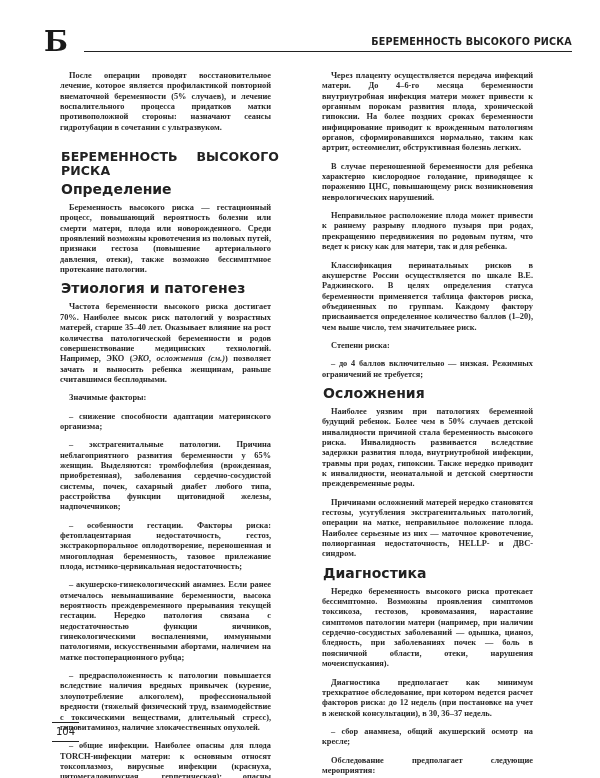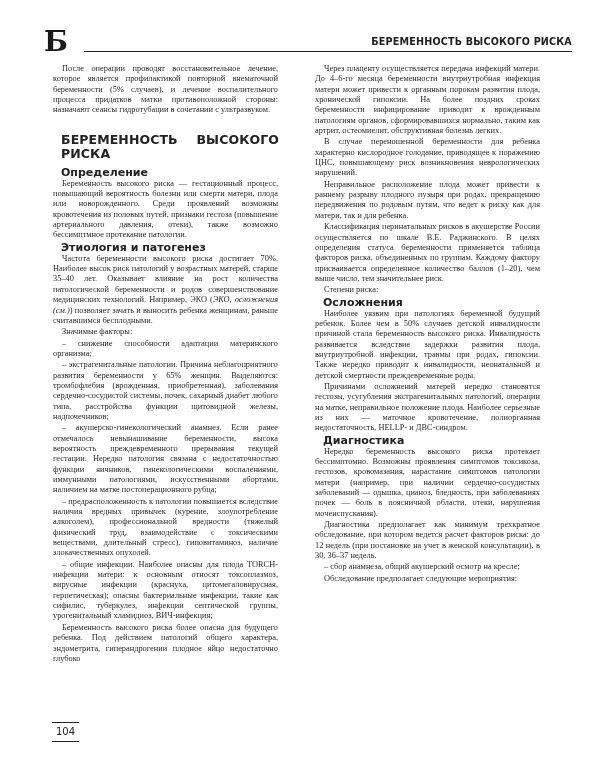--- a/index.html
+++ b/index.html
@@ -8,25 +8,25 @@
   .letter { position: absolute; left: 44px; top: 28px; font-family: "DejaVu Serif", serif;
             font-weight: bold; font-size: 28px; color: #1a1a1a; line-height: 1; }
   .running-head { position: absolute; left: 84px; right: 28px; top: 37px; height: 14px;
                   border-bottom: 1.5px solid #222; text-align: right;
                   font-family: "DejaVu Sans", sans-serif; font-weight: bold; font-size: 9.6px;
                   letter-spacing: 0.2px; color: #1f1f1f; line-height: 10px; }
   .col { position: absolute; top: 63px; width: 227px; font-size: 8.35px; line-height: 10.35px;
          text-align: justify; hyphens: manual; }
   .col-left { left: 52px; }
   .col-right { left: 314px; }
-  p { margin: 1px; text-indent: 9px; }
+  p { margin: 8px; text-indent: 9px; font-weight: bold; }
   p.noind { text-indent: 0; }
   .h1 { font-family: "DejaVu Sans", sans-serif; font-weight: bold; font-size: 12.5px;
         line-height: 14px; color: #222; margin: 17px 0 6px 9px; letter-spacing: 0.1px; }
-  .h2 { font-family: "DejaVu Sans", sans-serif; font-weight: bold; font-size: 11px;
+  .h2 { font-family: "DejaVu Sans", sans-serif; font-weight: bold; font-size: 14px;
         line-height: 11px; color: #222; margin: 2px 0 1px 9px; }
   .h2.gap { margin-top: 0; }
   .it { font-style: italic; }
   .pagenum { position: absolute; left: 52px; top: 722px; width: 27px; text-align: center;
              font-family: "DejaVu Sans", sans-serif; font-size: 10px; color: #222;
              border-top: 1px solid #222; border-bottom: 1px solid #222; padding: 3px 0 4px 0; }
 </style>
 </head>
 <body>
 
@@ -39,32 +39,34 @@
   <div class="h1">БЕРЕМЕННОСТЬ ВЫСОКОГО РИСКА</div>
 
   <div class="h2">Определение</div>
   <p>Беременность высокого риска — гестационный процесс, повышающий вероятность болезни или смерти матери, плода или новорожденного. Среди проявлений возможны кровотечения из половых путей, признаки гестоза (повышение артериального давления, отеки), также возможно бессимптмное протекание патологии.</p>
 
   <div class="h2 gap">Этиология и патогенез</div>
   <p><span>Частота беременности высокого риска достигает 70%. Наиболее высок риск патологий у возрастных матерей, старше 35–40 лет. Оказывает влияние на рост количества патологической беременности и родов совершенствование медицинских технологий. Например, ЭКО (</span><span class="it">ЭКО, осложнения (см.)</span><span>) позволяет зачать и выносить ребенка женщинам, раньше считавшимся бесплодными.</span></p>
   <p>Значимые факторы:</p>
   <p>– снижение способности адаптации материнского организма;</p>
   <p>– экстрагенитальные патологии. Причина неблагоприятного развития беременности у 65% женщин. Выделяются: тромбофлебия (врожденная, приобретенная), заболевания сердечно-сосудистой системы, почек, сахарный диабет любого типа, расстройства функции щитовидной железы, надпочечников;</p>
+  <p>– особенности гестации. Факторы риска: фетоплацентарная недостаточность, гестоз, экстракорпоральное оплодотворение, переношенная и многоплодная беременность, тазовое прилежание плода, истмико-цервикальная недостаточность;</p>
   <p>– акушерско-гинекологический анамнез. Если ранее отмечалось невынашивание беременности, высока вероятность преждевременного прерывания текущей гестации. Нередко патология связана с недостаточностью функции яичников, гинекологическими воспалениями, иммунными патологиями, искусственными абортами, наличием на матке постоперационного рубца;</p>
   <p>– предрасположенность к патологии повышается вследствие наличия вредных привычек (курение, злоупотребление алкоголем), профессиональной вредности (тяжелый физический труд, взаимодействие с токсическими веществами, длительный стресс), гиповитаминоз, наличие злокачественных опухолей.</p>
   <p>– общие инфекции. Наиболее опасны для плода TORCH-инфекции матери: к основным относят токсоплазмоз, вирусные инфекции (краснуха, цитомегаловирусная, герпетическая); опасны бактериальные инфекции, такие как сифилис, туберкулез, инфекции септической группы, урогенитальный хламидиоз, ВИЧ-инфекция;</p>
   <p>Беременность высокого риска более опасна для будущего ребенка. Под действием патологий общего характера, эндометрита, гиперандрогении плодное яйцо недостаточно глубоко</p>
 </div>
 
 <div class="col col-right">
   <p>Через плаценту осуществляется передача инфекций матери. До 4–6-го месяца беременности внутриутробная инфекция матери может привести к органным порокам развития плода, хронической гипоксии. На более поздних сроках беременности инфицирование приводит к врожденным патологиям органов, сформировавшихся нормально, таким как артрит, остеомиелит, обструктивная болезнь легких.</p>
   <p>В случае переношенной беременности для ребенка характерно кислородное голодание, приводящее к поражению ЦНС, повышающему риск возникновения неврологических нарушений.</p>
   <p>Неправильное расположение плода может привести к раннему разрыву плодного пузыря при родах, прекращению передвижения по родовым путям, что ведет к риску как для матери, так и для ребенка.</p>
   <p>Классификация перинатальных рисков в акушерстве России осуществляется по шкале В.Е. Раджинского. В целях определения статуса беременности применяется таблица факторов риска, объединенных по группам. Каждому фактору присваивается определенное количество баллов (1–20), чем выше число, тем значительнее риск.</p>
   <p>Степени риска:</p>
+  <p>– до 4 баллов включительно — низкая. Режимных ограничений не требуется;</p>
 
   <div class="h2 gap">Осложнения</div>
   <p>Наиболее уязвим при патологиях беременной будущий ребенок. Более чем в 50% случаев детской инвалидности причиной стала беременность высокого риска. Инвалидность развивается вследствие задержки развития плода, внутриутробной инфекции, травмы при родах, гипоксии. Также нередко приводит к инвалидности, неонатальной и детской смертности преждевременные роды.</p>
   <p>Причинами осложнений матерей нередко становятся гестозы, усугубления экстрагенитальных патологий, операции на матке, неправильное положение плода. Наиболее серьезные из них — маточное кровотечение, полиорганная недостаточность, HELLP- и ДВС-синдром.</p>
 
   <div class="h2 gap">Диагностика</div>
   <p>Нередко беременность высокого риска протекает бессимптомно. Возможны проявления симптомов токсикоза, гестозов, кровомазания, нарастание симптомов патологии матери (например, при наличии сердечно-сосудистых заболеваний — одышка, цианоз, бледность, при заболеваниях почек — боль в поясничной области, отеки, нарушения мочеиспускания).</p>
   <p>Диагностика предполагает как минимум трехкратное обследование, при котором ведется расчет факторов риска: до 12 недель (при постановке на учет в женской консультации), в 30, 36–37 недель.</p>
   <p>– сбор анамнеза, общий акушерский осмотр на кресле;</p>
   <p>Обследование предполагает следующие мероприятия:</p>

